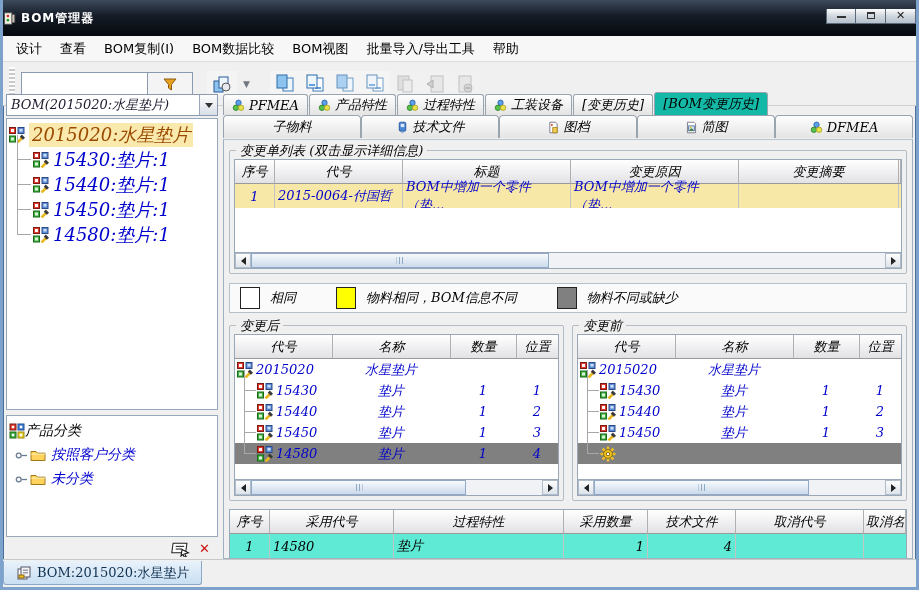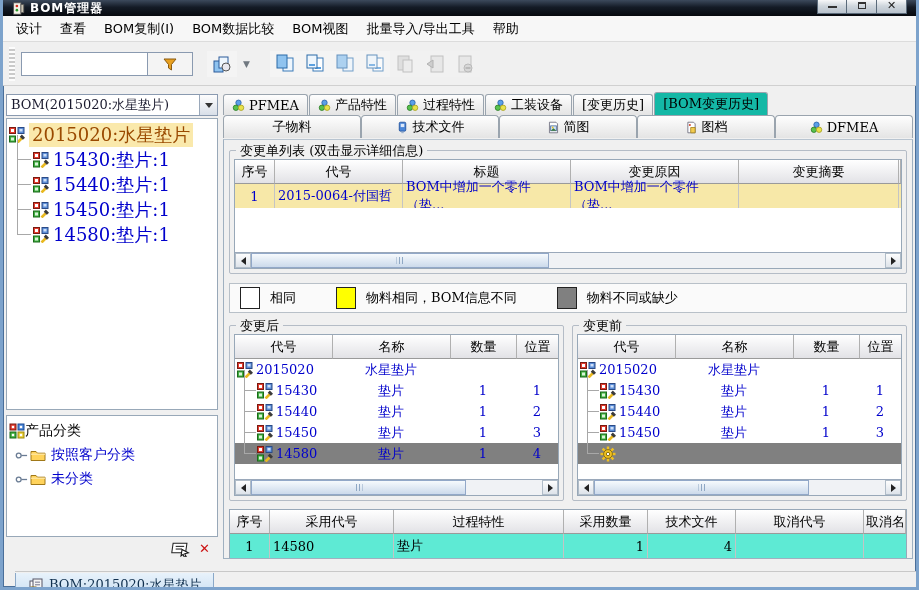--- a/index.html
+++ b/index.html
@@ -1,21 +1,21 @@
 <!DOCTYPE html>
 <html><head>
 <meta charset="utf-8">
 <style>
   * { margin:0; padding:0; box-sizing:border-box; }
   html,body { background:#c8d6e6; font-family:"DejaVu Sans", sans-serif; }
   .window{ position:relative; width:919px; height:590px; background:#f0f0f0;
            border:3px solid #7da3cc; border-top:none; box-shadow:inset 0 0 0 1px #4a6f9a; overflow:hidden;}
   
-  .titlebar{ height:16px; margin:-0px -3px 0 -3px; background:linear-gradient(#3c4a5c,#141b26 45%,#06090e);
-             display:flex; align-items:center; padding:0 12px; }
+  .titlebar{ height:36px; margin:-0px -3px 0 -3px; background:linear-gradient(#3c4a5c,#141b26 45%,#06090e);
+             display:flex; align-items:center; padding:0 3px; }
   .title-text{ color:#fff; font-size:12px; font-weight:bold; margin-left:5px; letter-spacing:1px;}
   .win-controls{ margin-left:auto; display:flex; margin-top:-4px;}
   .win-btn{ width:30px; height:15px; background:linear-gradient(#fdfdfd,#cfd6dd 50%,#b8c2cc);
             border:1px solid #5a6a7a; border-top:none; display:flex; align-items:center; justify-content:center;
             font-size:10px; color:#222; cursor:default;}
   .win-btn + .win-btn{ border-left:none; }
   .glyph-min{ width:9px; height:3px; border-bottom:2px solid #333; margin-top:2px;}
   .glyph-max{ width:8px; height:7px; border:1px solid #333; border-top:2px solid #333;}
   .glyph-close{ font-size:11px; font-weight:bold; line-height:10px;}
   
@@ -30,21 +30,21 @@
   .tb-btn{ height:26px; min-width:30px; background:#f4f4f4; border:1px solid transparent;
            display:flex; align-items:center; justify-content:center; cursor:default;}
   .tb-btn.bordered{ border:1px solid #8a9ab0; width:46px; height:24px;}
   .tb-btn.disabled{ filter:grayscale(1); opacity:.45;}
   .dd-arrow{ font-size:9px; color:#707880; padding:0 6px;}
   .tb-space{ width:14px;}
   .ic{ width:16px; height:16px; }
   .ic20{ width:22px; height:22px; }
   .ic13{ width:13px; height:13px; }
   
-  .main{ position:absolute; top:92px; left:0; right:0; bottom:28px; display:flex;}
+  .main{ position:absolute; top:92px; left:0; right:0; bottom:28px; display:flex;font-style:italic;}
   .left-col{ width:216px; display:flex; flex-direction:column; padding:2px 1px 0 3px;}
   .v-split{ width:4px;}
   .right-col{ flex:1; display:flex; flex-direction:column; padding-right:3px;}
   
   .combo{ height:22px; border:1px solid #8a9ab0; background:#fff; display:flex; align-items:center; margin-bottom:2px;}
   .combo-text{ flex:1; font-size:13px; padding:0 4px; color:#1a1a2e; font-family:"DejaVu Serif", serif; white-space:nowrap; overflow:hidden;}
   .combo-btn{ width:18px; height:100%; background:linear-gradient(#fdfdfd,#d8dfe8); border-left:1px solid #9aa8ba;
               display:flex; align-items:center; justify-content:center;}
   .tri-down{ width:0;height:0;border-left:4px solid transparent;border-right:4px solid transparent;border-top:5px solid #333;}
   
@@ -55,21 +55,21 @@
   .root-sel{ background:#fae9ac; color:#9a4a00; padding:0 3px;}
   .blue{ color:#0000cc;}
   .t-conn{ width:14px; height:25px; margin-left:8px; border-left:1px solid #a8a8a8; border-bottom:1px solid #a8a8a8;
            transform:translateY(-12px); margin-right:2px; flex:none;}
   .h-split{ height:5px;}
   .cat-tree{ height:122px; padding:3px 2px; font-family:"DejaVu Serif", serif;}
   .cat-row{ display:flex; align-items:center; height:24px; font-size:14px;}
   .left-actions{ height:22px; display:flex; align-items:center; justify-content:flex-end; gap:8px; padding:0 8px; }
   .red-x{ color:#cc1111; font-weight:bold; font-size:13px;}
   
-  .bottom-strip{ position:absolute; left:12px; right:0; bottom:0; height:16px; background:#f0f0f0; border-top:1px solid #c8c8c8;
+  .bottom-strip{ position:absolute; left:0; right:0; bottom:0; height:28px; background:#f0f0f0; border-top:1px solid #c8c8c8;
                  display:flex; align-items:flex-start; padding-left:0;}
   .bottom-tab{ margin-top:1px; height:24px; background:linear-gradient(#e8f2fb,#c9dff2); border:1px solid #8aa8c8; border-top:none;
                border-radius:0 0 3px 3px; display:flex; align-items:center; gap:5px; padding:0 12px;
                font-size:13px; color:#10304f; font-family:"DejaVu Serif", serif;}
   
   .tabs1{ display:flex; height:23px; align-items:flex-end; }
   .tab{ height:21px; background:linear-gradient(#fefefe,#e4e4e4); border:1px solid #9aa4ae; border-bottom:none;
         border-radius:3px 3px 0 0; display:flex; align-items:center; justify-content:center; gap:4px;
         font-size:13px; padding:0 8px; margin-right:1px; font-family:"DejaVu Serif", serif; cursor:default;}
   .tab.sel{ background:#14b8a6; height:23px;}
@@ -453,29 +453,29 @@
             <span>子物料</span>
           </div>
         <div class="tab">
             <svg class="ic13">
               <use href="#techdoc-ic"></use>
             </svg>
             <span>技术文件</span>
           </div>
         <div class="tab">
             <svg class="ic13">
+              <use href="#docy-ic"></use>
+            </svg>
+            <span>图档</span>
+          </div>
+        <div class="tab">
+            <svg class="ic13">
               <use href="#pic-ic"></use>
             </svg>
             <span>简图</span>
-          </div>
-        <div class="tab">
-            <svg class="ic13">
-              <use href="#docy-ic"></use>
-            </svg>
-            <span>图档</span>
           </div>
         <div class="tab">
             <svg class="ic13">
               <use href="#balls-ic"></use>
             </svg>
             <span>DFMEA</span>
           </div>
       </div>
 
       <div class="right-content">

